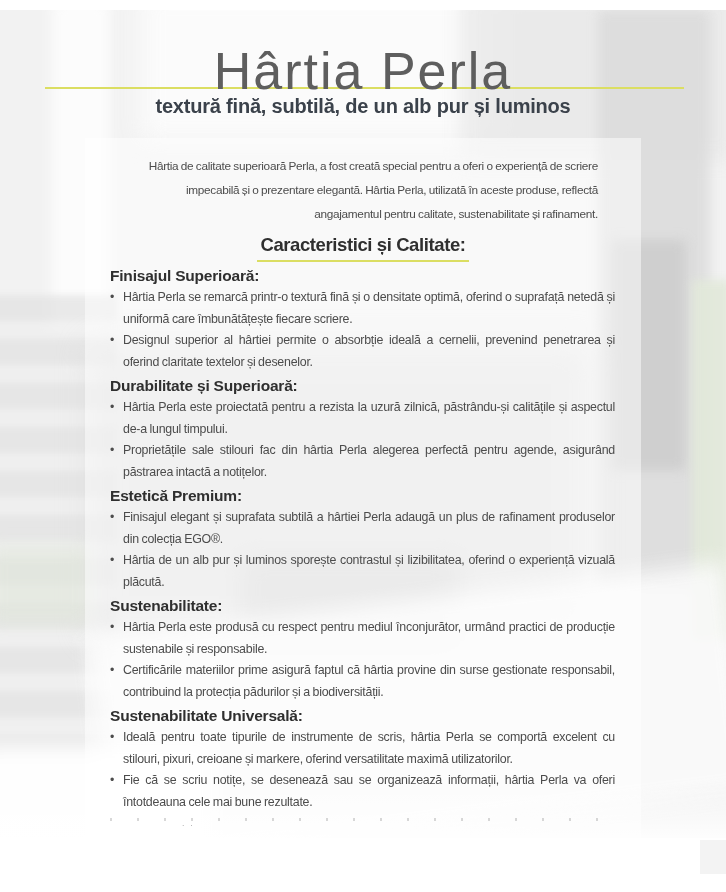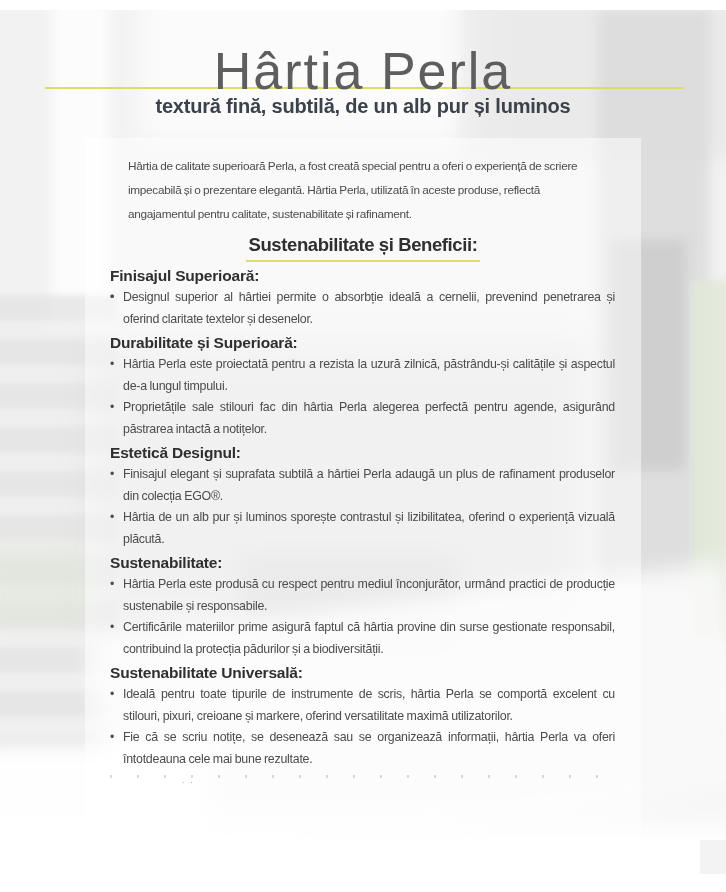--- a/index.html
+++ b/index.html
@@ -38,21 +38,21 @@
                background:var(--accent,#dbde62);z-index:3;}
   .title{position:absolute;left:0;right:0;top:34px;margin:0;text-align:center;z-index:4;
          font-size:52px;line-height:54px;font-weight:400;letter-spacing:2px;
          color:var(--title-gray,#5e5e5e);}
   .subtitle{position:absolute;left:0;right:0;top:87px;margin:0;text-align:center;z-index:4;
             font-size:20px;line-height:18px;font-weight:bold;letter-spacing:-.2px;
             color:var(--subtitle-dark,#3b424b);}
 
   
   .intro{position:absolute;left:0;right:0;top:144px;z-index:3;margin:0;}
-  .intro p{margin:0 auto;width:470px;text-align:left;
+  .intro p{margin:0 auto;width:470px;text-align:right;
            font-size:11.8px;line-height:24px;letter-spacing:-.3px;word-spacing:-.5px;
            color:var(--body-gray,#4c4c4c);}
 
   
   .features-heading{position:absolute;left:0;right:0;top:219px;margin:0;text-align:center;z-index:3;}
   .features-heading span{display:inline-block;font-size:18.5px;font-weight:bold;letter-spacing:-.4px;
         color:var(--heading-dark,#2f2f2f);
         border-bottom:2px solid var(--accent,#dbde62);padding:0 3px 4px 3px;}
 
   
@@ -97,30 +97,31 @@
 
   <div class="accent-line"></div>
   <h1 class="title">Hârtia Perla</h1>
   <p class="subtitle">textură fină, subtilă, de un alb pur și luminos</p>
 
   <div class="intro">
     <p>Hârtia de calitate superioară Perla, a fost creată special pentru a oferi o experiență de scriere impecabilă și o prezentare elegantă. Hârtia Perla, utilizată în aceste produse, reflectă angajamentul pentru calitate, sustenabilitate și rafinament.</p>
   </div>
 
   <h2 class="features-heading">
-    <span>Sustenabilitate și Beneficii:</span>
+    <span>Caracteristici și Calitate:</span>
   </h2>
 
   <div class="content">
 
     <div class="section">
       <h3>Finisajul Superioară:</h3>
       <ul>
         <li>
           <span class="bullet">•</span>
+          <span>Hârtia Perla se remarcă printr-o textură fină și o densitate optimă, oferind o suprafață netedă și uniformă care îmbunătățește fiecare scriere.</span>
         </li>
         <li>
           <span class="bullet">•</span>
           <span>Designul superior al hârtiei permite o absorbție ideală a cernelii, prevenind penetrarea și oferind claritate textelor și desenelor.</span>
         </li>
       </ul>
     </div>
 
     <div class="section">
       <h3>Durabilitate și Superioară:</h3>
@@ -130,21 +131,21 @@
           <span>Hârtia Perla este proiectată pentru a rezista la uzură zilnică, păstrându-și calitățile și aspectul de-a lungul timpului.</span>
         </li>
         <li>
           <span class="bullet">•</span>
           <span>Proprietățile sale stilouri fac din hârtia Perla alegerea perfectă pentru agende, asigurând păstrarea intactă a notițelor.</span>
         </li>
       </ul>
     </div>
 
     <div class="section">
-      <h3>Estetică Designul:</h3>
+      <h3>Estetică Premium:</h3>
       <ul>
         <li>
           <span class="bullet">•</span>
           <span>Finisajul elegant și suprafata subtilă a hârtiei Perla adaugă un plus de rafinament produselor din colecția EGO®.</span>
         </li>
         <li>
           <span class="bullet">•</span>
           <span>Hârtia de un alb pur și luminos sporește contrastul și lizibilitatea, oferind o experiență vizuală plăcută.</span>
         </li>
       </ul>

